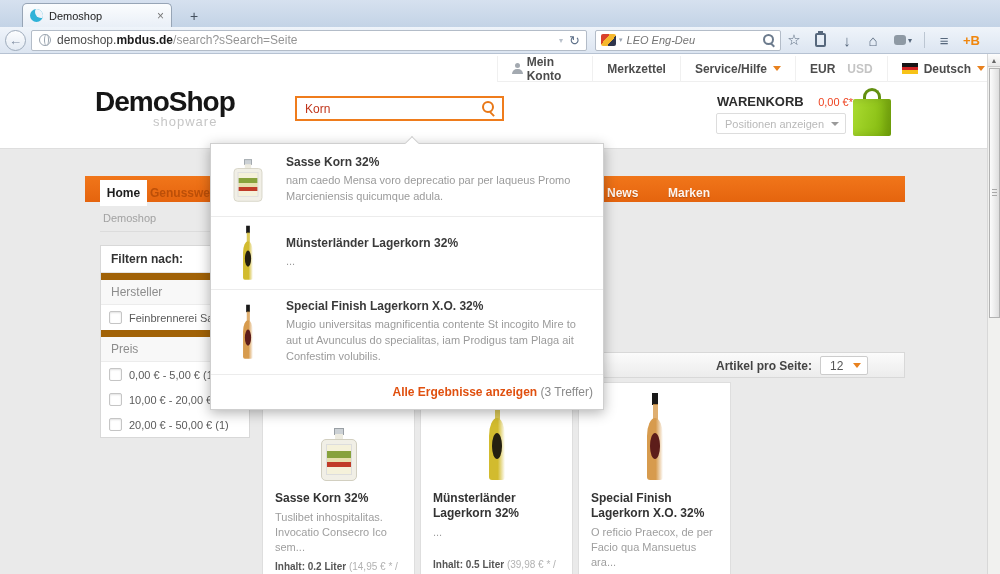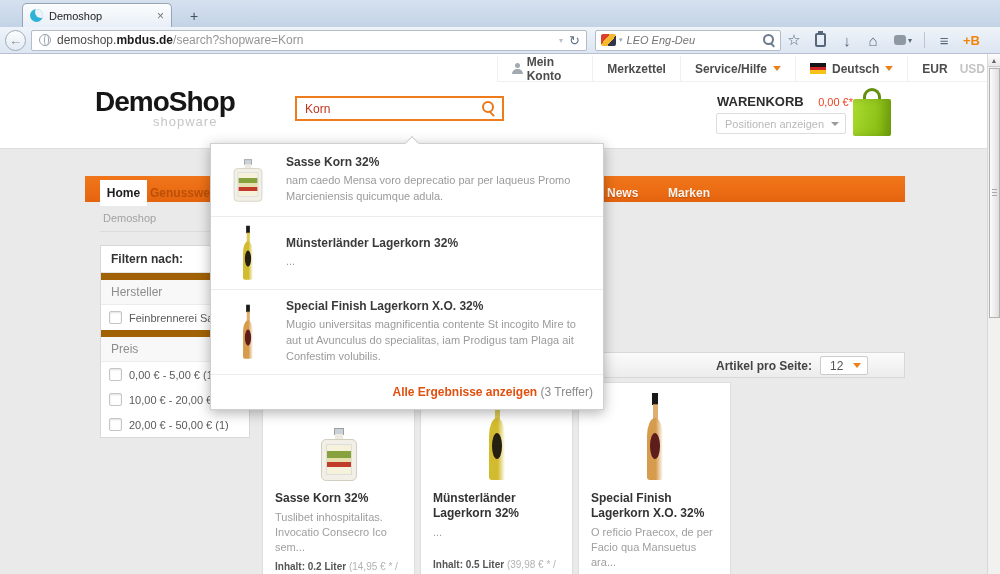--- a/index.html
+++ b/index.html
@@ -173,21 +173,21 @@
     </div>
     <div id="newtab">+</div>
   </div>
 
   <div id="chrome-toolbar">
     <div id="back-btn">←</div>
     <div id="urlbar">
       <span class="globe-icon"></span>
       <span class="u1">demoshop.</span>
       <span class="u2">mbdus.de</span>
-      <span class="u3">/search?shopware=Korn</span>
+      <span class="u3">/search?sSearch=Seite</span>
       <span class="caret">▾</span>
       <span class="reload">↻</span>
     </div>
     <div id="searchbar">
       <span class="leo-icon"></span>
       <span class="caret">▾</span>
       <input placeholder="LEO Eng-Deu" style="">
       <span class="mini-mag"></span>
     </div>
     <span class="chrome-ic">☆</span>
@@ -210,27 +210,27 @@
         <span>Mein Konto</span>
       </div>
       <div class="tb-item">
         <span>Merkzettel</span>
       </div>
       <div class="tb-item">
         <span>Service/Hilfe</span>
         <span class="o-caret"></span>
       </div>
       <div class="tb-item">
+        <span>EUR</span>
+        <span class="usd">USD</span>
+      </div>
+      <div class="tb-item">
         <span class="flag"></span>
         <span>Deutsch</span>
         <span class="o-caret"></span>
-      </div>
-      <div class="tb-item">
-        <span>EUR</span>
-        <span class="usd">USD</span>
       </div>
     </div>
 
     <div id="logo">DemoShop</div>
     <div id="logo-sub">shopware</div>
     <div id="shop-search">
       <input value="Korn" style="">
       <span class="mag-orange"></span>
     </div>
     <div id="cart-label">WARENKORB</div>

